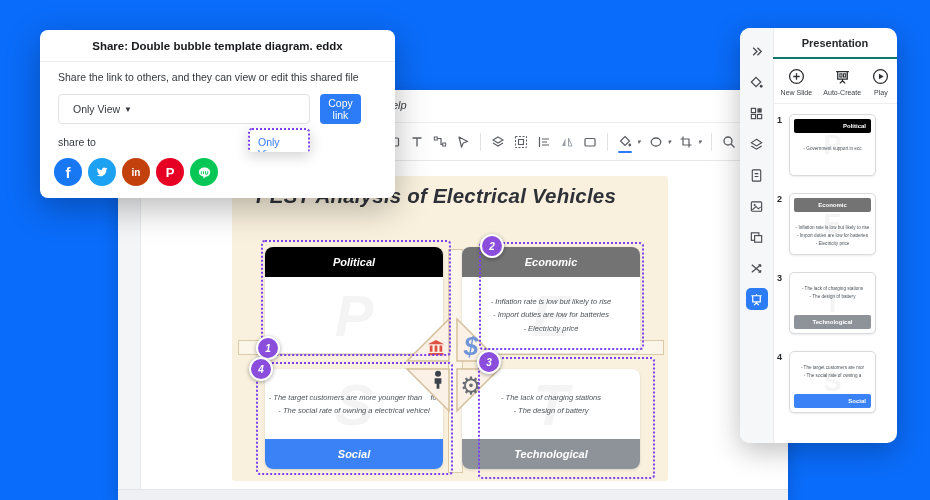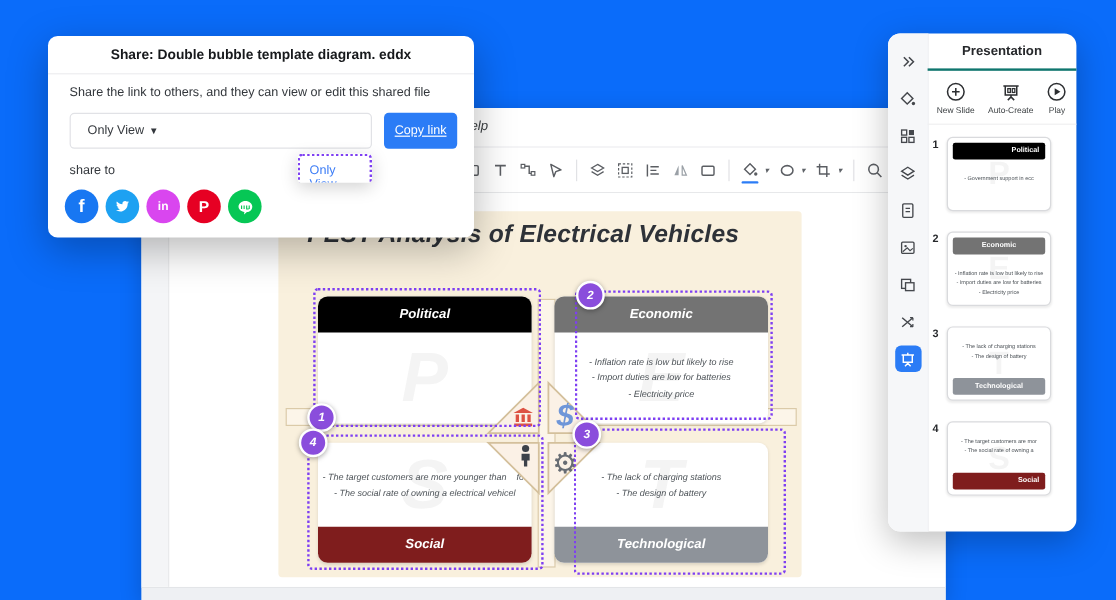--- a/index.html
+++ b/index.html
@@ -22,21 +22,21 @@
 
   
   .canvas{position:absolute;left:114px;top:15px;width:436px;height:305px;background:#f9f0dd;border-radius:3px;}
   .cv-title{position:absolute;left:24px;top:8px;font-size:20.5px;font-weight:bold;color:#2e3238;letter-spacing:.2px;white-space:pre;}
   .bar-h{position:absolute;left:6px;top:164px;width:424px;height:13px;background:#fcf5e9;border:1px solid #dbcaa8;z-index:1;}
   .bar-v{position:absolute;left:216px;top:73px;width:13px;height:222px;background:#fcf5e9;border:1px solid #dbcaa8;z-index:1;}
   .qbox{position:absolute;width:178px;background:#fff;border-radius:8px;box-shadow:0 1px 3px rgba(0,0,0,.12);z-index:2;}
   .qbox.top-head{height:106px;} .qbox.bot-head{height:100px;}
   .qhead{height:30px;display:flex;align-items:center;justify-content:center;color:#fff;font-weight:bold;font-size:11px;}
   .qhead.top{border-radius:8px 8px 0 0;} .qhead.bot{border-radius:0 0 8px 8px;}
-  .pol-c{background:#000000;} .eco-c{background:#737373;} .soc-c{background:#7f1d1d;} .tec-c{background:#8e939a;}
+  .pol-c{background:#000000;} .eco-c{background:#737373;} .soc-c{background:#3b82f6;} .tec-c{background:#8e939a;}
   .qbody{position:relative;display:flex;flex-direction:column;align-items:center;justify-content:center;}
   .qbox.top-head .qbody{height:76px;} .qbox.bot-head .qbody{height:70px;}
   .q-line{font-size:7.5px;line-height:1.75;color:#4d5358;white-space:pre;position:relative;z-index:6;}
   .qwm{position:absolute;left:0;right:0;top:50%;transform:translateY(-50%);text-align:center;font-size:58px;font-weight:bold;color:rgba(60,60,60,.055);z-index:0;pointer-events:none;}
   .sel{position:absolute;border:2px dotted #7e3ff2;border-radius:4px;z-index:6;}
   .badge{position:absolute;width:20px;height:20px;border-radius:50%;background:#8a4ddc;border:2px solid #fff;box-shadow:0 1px 4px rgba(0,0,0,.35);color:#fff;font-size:10px;font-weight:bold;display:flex;align-items:center;justify-content:center;z-index:7;}
   .diamond{position:absolute;left:166px;top:134px;z-index:5;}
 
   
   .panel{position:absolute;left:740px;top:28px;width:157px;height:415px;background:#fff;border-radius:10px;box-shadow:0 8px 28px rgba(0,0,0,.25);}
@@ -60,25 +60,25 @@
   .tlines div{white-space:nowrap;}
 
   
   .dialog{position:absolute;left:40px;top:30px;width:355px;height:168px;background:#fff;border-radius:8px;box-shadow:0 10px 34px rgba(0,0,0,.28);z-index:50;}
   .dlg-title{font-size:11.5px;font-weight:bold;color:#17191c;text-align:center;padding:10px 0 9px;border-bottom:1px solid #ededef;}
   .dlg-desc{position:absolute;left:18px;top:41px;font-size:10.5px;color:#33373c;}
   .dlg-input{position:absolute;left:18px;top:64px;width:252px;height:30px;border:1px solid #e1e2e6;border-radius:4px;display:flex;align-items:center;box-sizing:border-box;padding:0 8px;}
   .dlg-link{font-size:10.5px;color:#3b7cf6;white-space:nowrap;overflow:hidden;flex:1;}
   .dlg-perm{font-size:10.5px;color:#33373c;white-space:nowrap;display:flex;align-items:center;gap:4px;padding-left:6px;}
   .dlg-perm .caret{font-size:8px;color:#33373c;margin:0;}
-  .dlg-copy{position:absolute;left:280px;top:64px;width:61px;height:30px;background:#2b7cf6;border:none;border-radius:4px;color:#fff;font-size:10.5px;font-family:"Liberation Sans",sans-serif;display:flex;align-items:center;justify-content:center;text-decoration:underline;}
+  .dlg-copy{position:absolute;left:280px;top:64px;width:41px;height:30px;background:#2b7cf6;border:none;border-radius:4px;color:#fff;font-size:10.5px;font-family:"Liberation Sans",sans-serif;display:flex;align-items:center;justify-content:center;}
   .dlg-shareto{position:absolute;left:18px;top:106px;font-size:10.5px;color:#33373c;}
   .soc-row{position:absolute;left:14px;top:128px;display:flex;gap:6px;}
   .soc{width:28px;height:28px;border-radius:50%;display:flex;align-items:center;justify-content:center;color:#fff;font-weight:bold;}
-  .soc.fb{background:#1877f2;font-size:15px;} .soc.tw{background:#1da1f2;} .soc.li{background:#d946ef;font-size:10px;}
+  .soc.fb{background:#1877f2;font-size:15px;} .soc.tw{background:#1da1f2;} .soc.li{background:#c2410c;font-size:10px;}
   .soc.pi{background:#e60023;font-size:13px;} .soc.ln{background:#06c755;}
   .ddmenu{position:absolute;left:208px;top:98px;width:62px;background:#fff;border-radius:3px;box-shadow:0 4px 14px rgba(0,0,0,.18);overflow:hidden;z-index:60;}
   .dditem{font-size:10.5px;padding:6px 8px;}
   .dditem.sel{color:#3b7cf6;background:#fff;}
   .dditem.alt{color:#4b5563;background:#f3f4f6;}
 </style>
 </head>
 <body>
 
 <div class="stage">

